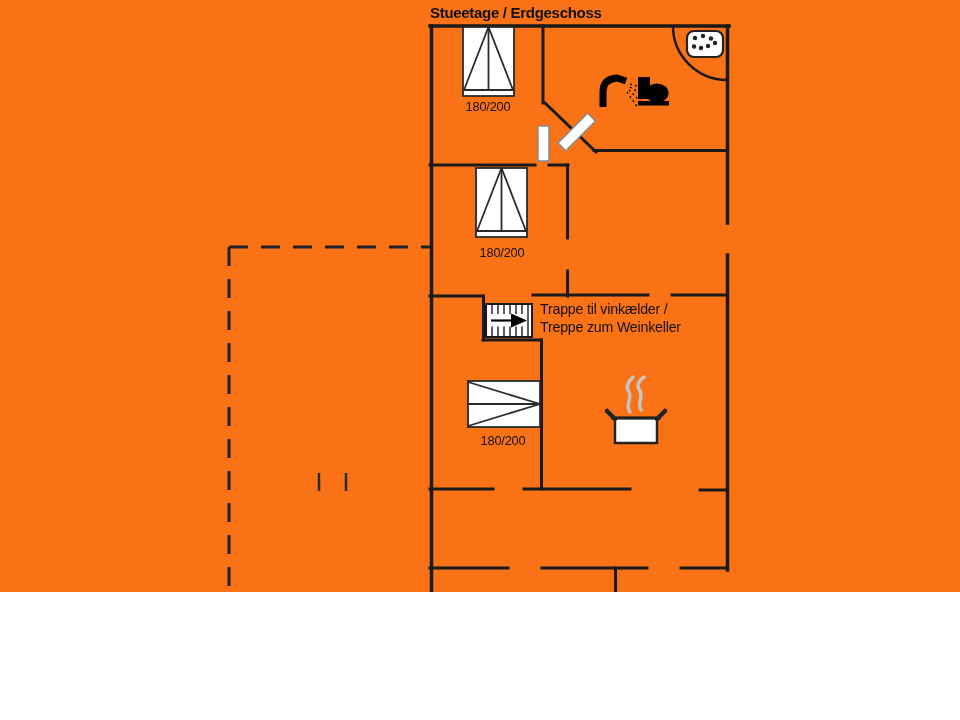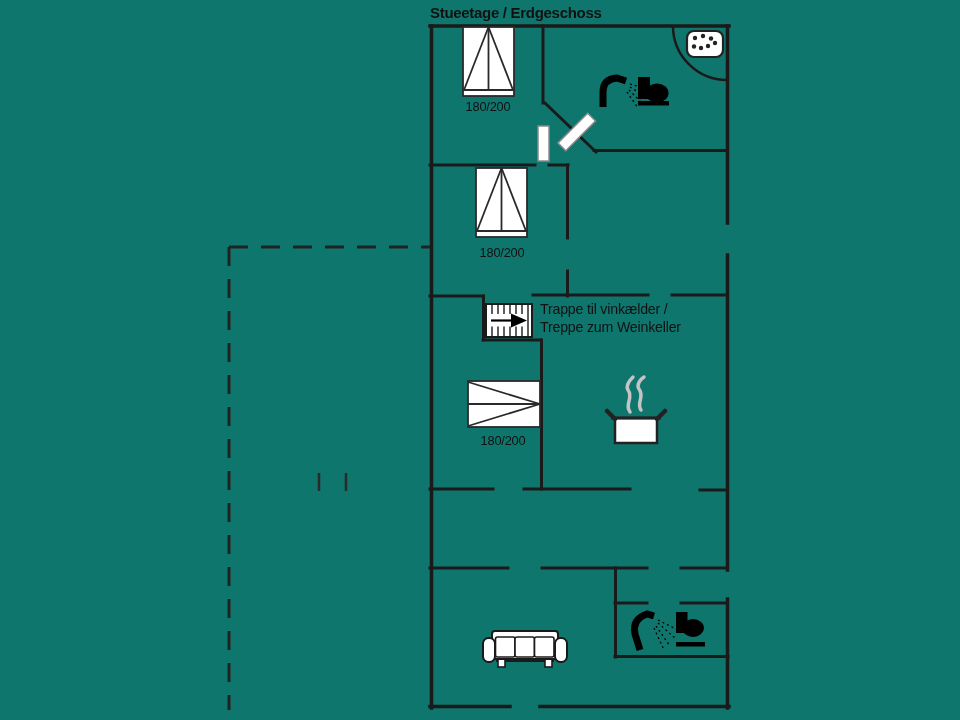--- a/index.html
+++ b/index.html
@@ -1,19 +1,19 @@
 <!DOCTYPE html>
 <html><head>
 <meta charset="utf-8">
 <style>
   html,body{margin:0;padding:0;background:#ffffff;}
   .canvas{
     position:relative;
-    width:960px;height:720px;
-    background:#0f766e;
+    width:960px;height:592px;
+    background:#f97316;
     font-family:"Liberation Sans", sans-serif;
     overflow:hidden;
   }
   svg text{fill:#111;}
   .title-text{font-size:15px;font-weight:700;letter-spacing:-0.3px;}
   .stair-text{font-size:14.2px;font-weight:400;letter-spacing:-0.2px;}
   .bed-label{font-size:12.8px;font-weight:400;letter-spacing:-0.2px;}
 </style>
 </head>
 <body>

